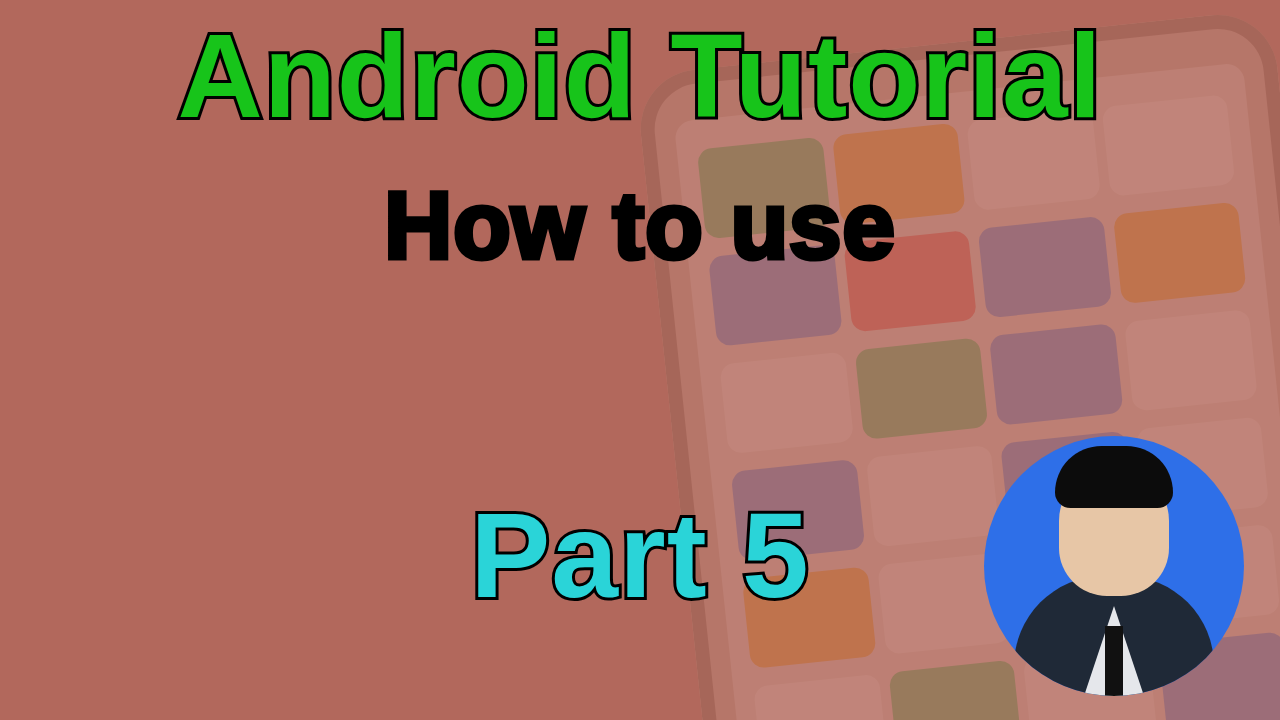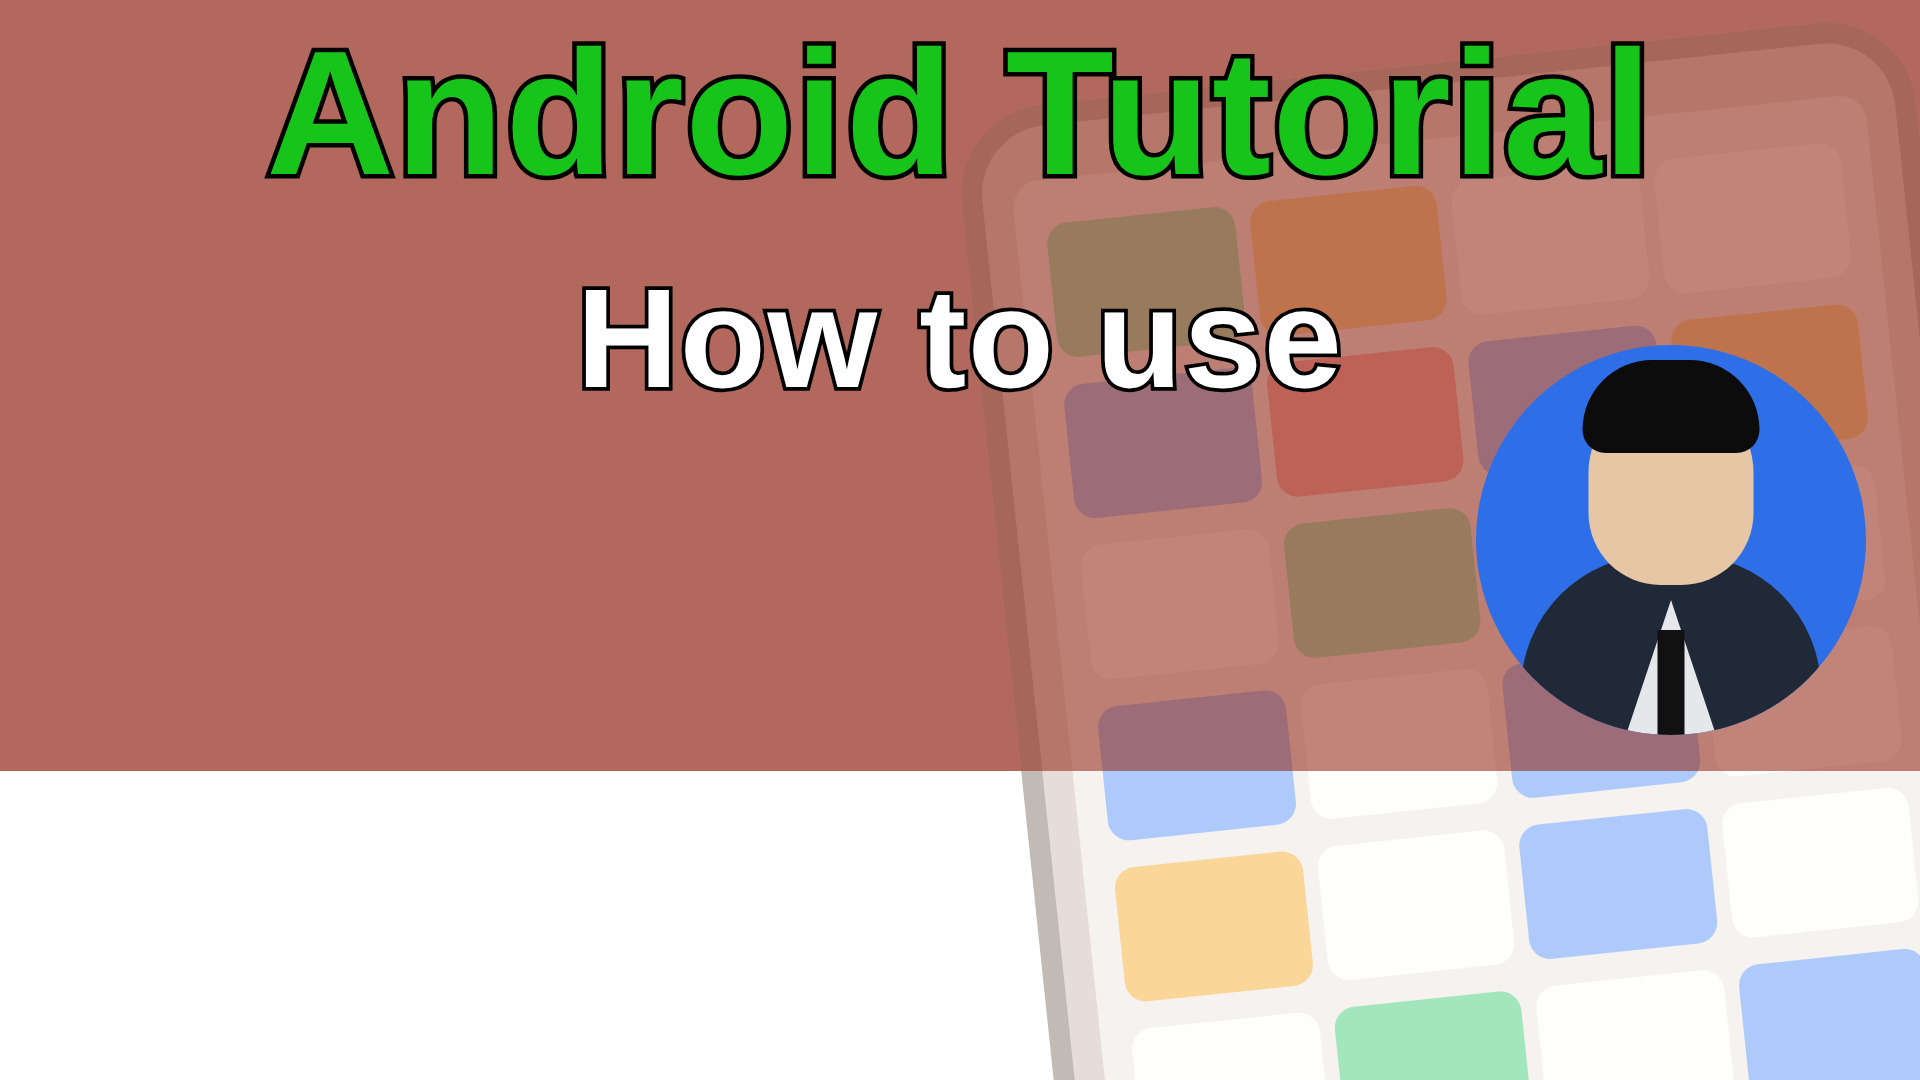--- a/index.html
+++ b/index.html
@@ -1,31 +1,31 @@
 <!DOCTYPE html>
 <html><head>
 <meta charset="utf-8">
 <style>
   html,body{margin:0;padding:0;width:1280px;height:720px;overflow:hidden;font-family:Arial,Helvetica,sans-serif}
-  .stage{position:relative;width:1280px;height:514px;background:#b47268}
+  .stage{position:relative;width:1280px;height:720px;background:#b47268}
 
   
   .phone{position:absolute;right:-40px;top:40px;width:640px;height:900px;border-radius:60px;background:#c9b6a9;box-shadow:inset 0 0 0 14px #7a6a5d;transform:rotate(-6deg);opacity:.45}
   .screen{position:absolute;inset:50px 34px 120px 34px;border-radius:18px;background:#e9e4de}
   .grid{position:absolute;inset:30px 20px 20px 20px;display:grid;grid-template-columns:repeat(4,1fr);grid-auto-rows:90px;gap:18px 10px}
   .app{border-radius:14px;background:#fff;opacity:.9}
   .app.b{background:#3b82f6}.app.o{background:#f59e0b}.app.g{background:#22c55e}.app.r{background:#ef4444}
 
   
   .tint{position:absolute;inset:0;background:rgba(176,96,82,.55)}
 
   
   .line{position:absolute;left:30px;right:30px;text-align:center;font-weight:900;letter-spacing:1px}
   .t1{top:8px;font-size:118px;color:#17c41a;-webkit-text-stroke:6px #000;paint-order:stroke fill}
-  .t2{top:172px;font-size:94px;color:#ffffff;-webkit-text-stroke:5px #000;paint-order:stroke fill}
+  .t2{top:172px;font-size:94px;color:#000000;-webkit-text-stroke:5px #000;paint-order:stroke fill}
   .t3{top:312px;font-size:108px;color:#f5e615;-webkit-text-stroke:6px #000;paint-order:stroke fill}
   .t4{top:486px;font-size:120px;color:#2ad4d8;-webkit-text-stroke:6px #000;paint-order:stroke fill}
 
   
   .avatar{position:absolute;right:36px;bottom:24px;width:260px;height:260px;border-radius:50%;background:#2e6fe8;overflow:hidden}
   .av-body{position:absolute;bottom:0;left:50%;transform:translateX(-50%);width:200px;height:120px;border-radius:90px 90px 0 0;background:#1f2937}
   .av-shirt{position:absolute;bottom:0;left:50%;transform:translateX(-50%);width:60px;height:90px;background:#e5e7eb;clip-path:polygon(50% 0,100% 100%,0 100%)}
   .av-tie{position:absolute;bottom:0;left:50%;transform:translateX(-50%);width:18px;height:70px;background:#111}
   .av-head{position:absolute;bottom:100px;left:50%;transform:translateX(-50%);width:110px;height:130px;border-radius:55px 55px 48px 48px;background:#e7c6a6}
   .av-hair{position:absolute;bottom:188px;left:50%;transform:translateX(-50%);width:118px;height:62px;border-radius:60px 60px 20px 20px;background:#0c0c0c}
@@ -63,20 +63,21 @@
         <div class="app"></div>
         <div class="app b"></div>
       </div>
     </div>
   </div>
 
   <div class="tint"></div>
 
   <div class="line t1">Android Tutorial</div>
   <div class="line t2">How to use</div>
+  <div class="line t4">Part 5</div>
 
   <div class="avatar">
     <div class="av-body"></div>
     <div class="av-shirt"></div>
     <div class="av-tie"></div>
     <div class="av-head"></div>
     <div class="av-hair"></div>
   </div>
 
 </div>

